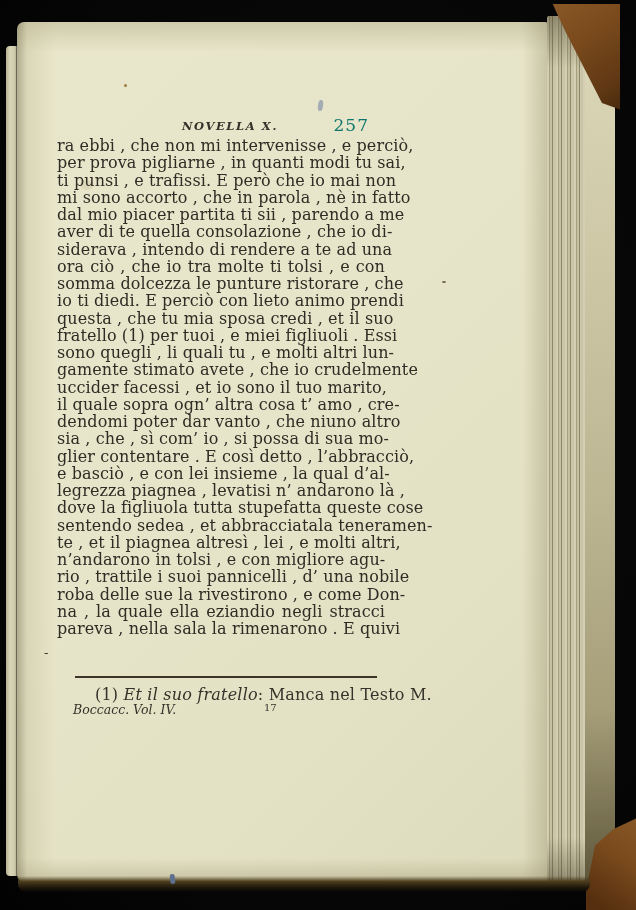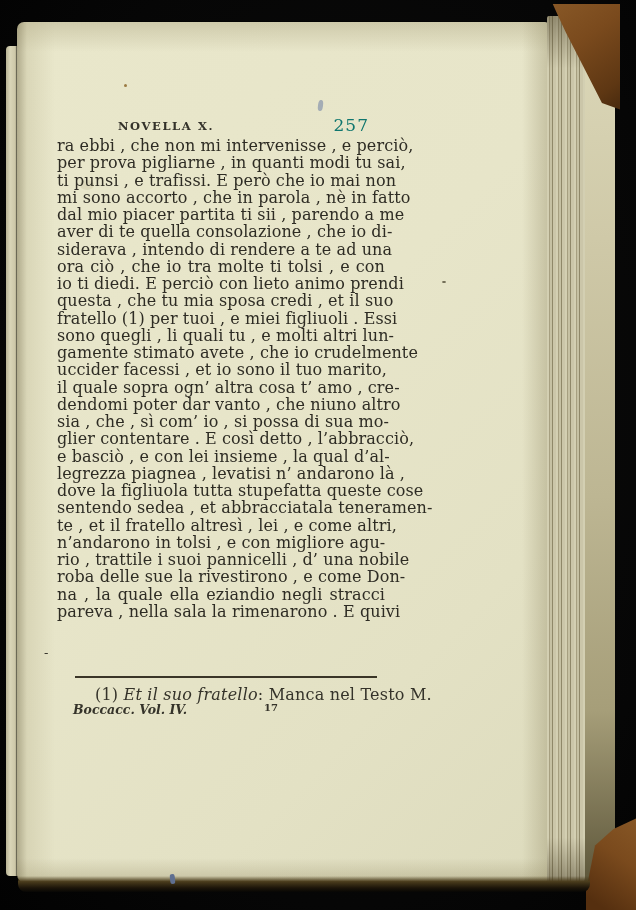--- a/index.html
+++ b/index.html
@@ -65,22 +65,22 @@
     border-radius:0 0 8px 8px;
   }
 
   
   .text-block{
     left:57px;top:119px;width:328px;height:620px;
     color:#2e2c24;
   }
   .header-row{position:absolute;left:0;top:0;width:328px;height:20px;}
   .running-title{
-    position:absolute;left:61px;width:160px;text-align:left;
-    font-size:11.5px;letter-spacing:1.6px;font-weight:600;color:#34322a;
+    position:absolute;left:61px;width:160px;text-align:right;
+    font-size:11.5px;letter-spacing:1.6px;font-weight:600;color:#34322a;font-style:italic;
   }
   .page-number{
     position:absolute;right:16px;top:-4px;
     font-size:17px;letter-spacing:1px;color:#0f766e;
   }
   .body-lines{position:absolute;left:0;top:18px;width:328px;}
   .body-lines .line{
     width:328px;height:17.25px;line-height:17.25px;
     font-size:16px;letter-spacing:.1px;
     text-align:justify;text-align-last:justify;
@@ -91,21 +91,21 @@
   }
   .footnote-rule{
     position:absolute;left:18px;top:557px;width:302px;height:2px;
     background:#3a3527;
   }
   .footnote{
     position:absolute;left:38px;top:566px;width:290px;
     font-size:16px;letter-spacing:.2px;color:#35332a;white-space:nowrap;
   }
   .footnote .it{font-style:italic;}
-  .signature-row{position:absolute;left:0;top:583px;width:328px;height:16px;font-weight:bold;}
+  .signature-row{position:absolute;left:0;top:583px;width:328px;height:16px;}
   .sig-volume{position:absolute;left:16px;font-style:italic;font-size:12.5px;color:#35332a;}
   .sig-sheet{position:absolute;left:207px;font-size:10px;color:#35332a;}
 
   
   .speck{border-radius:50%;}
   .speck-blue-top{left:318px;top:100px;width:5px;height:11px;background:#8e99ad;opacity:.75;border-radius:45%;transform:rotate(8deg);}
   .speck-brown{left:124px;top:84px;width:3px;height:3px;background:#9b7a43;}
   .speck-blue-bottom{left:170px;top:874px;width:5px;height:10px;background:#5f6f90;border-radius:30%;transform:rotate(-6deg);}
   .speck-dark-right{left:442px;top:281px;width:4px;height:2px;background:#6b6650;}
   .speck-stain{left:80px;top:180px;width:14px;height:10px;background:#d9d5b5;opacity:.8;}
@@ -138,35 +138,36 @@
 
   <div class="body-lines">
     <div class="line">ra ebbi , che non mi intervenisse , e perciò,</div>
     <div class="line">per prova pigliarne , in quanti modi tu sai,</div>
     <div class="line">ti punsi , e trafissi. E però che io mai non</div>
     <div class="line">mi sono accorto , che in parola , nè in fatto</div>
     <div class="line">dal mio piacer partita ti sii , parendo a me</div>
     <div class="line">aver di te quella consolazione , che io di-</div>
     <div class="line">siderava , intendo di rendere a te ad una</div>
     <div class="line">ora ciò , che io tra molte ti tolsi , e con</div>
+    <div class="line">somma dolcezza le punture ristorare , che</div>
     <div class="line">io ti diedi. E perciò con lieto animo prendi</div>
     <div class="line">questa , che tu mia sposa credi , et il suo</div>
     <div class="line">fratello (1) per tuoi , e miei figliuoli . Essi</div>
     <div class="line">sono quegli , li quali tu , e molti altri lun-</div>
     <div class="line">gamente stimato avete , che io crudelmente</div>
     <div class="line">uccider facessi , et io sono il tuo marito,</div>
     <div class="line">il quale sopra ogn’ altra cosa t’ amo , cre-</div>
     <div class="line">dendomi poter dar vanto , che niuno altro</div>
     <div class="line">sia , che , sì com’ io , si possa di sua mo-</div>
     <div class="line">glier contentare . E così detto , l’abbracciò,</div>
     <div class="line">e basciò , e con lei insieme , la qual d’al-</div>
     <div class="line">legrezza piagnea , levatisi n’ andarono là ,</div>
     <div class="line">dove la figliuola tutta stupefatta queste cose</div>
     <div class="line">sentendo sedea , et abbracciatala teneramen-</div>
-    <div class="line">te , et il fratello altresì , lei , e come altri,</div>
+    <div class="line">te , et il piagnea altresì , lei , e molti altri,</div>
     <div class="line">n’andarono in tolsi , e con migliore agu-</div>
     <div class="line">rio , trattile i suoi pannicelli , d’ una nobile</div>
     <div class="line">roba delle sue la rivestirono , e come Don-</div>
     <div class="line">na , la quale ella eziandio negli stracci</div>
     <div class="line">pareva , nella sala la rimenarono . E quivi</div>
   </div>
 
   <div class="footnote-rule"></div>
 
   <div class="footnote"><span>(1) </span><span class="it">Et il suo fratello</span><span>: Manca nel Testo M.</span></div>

